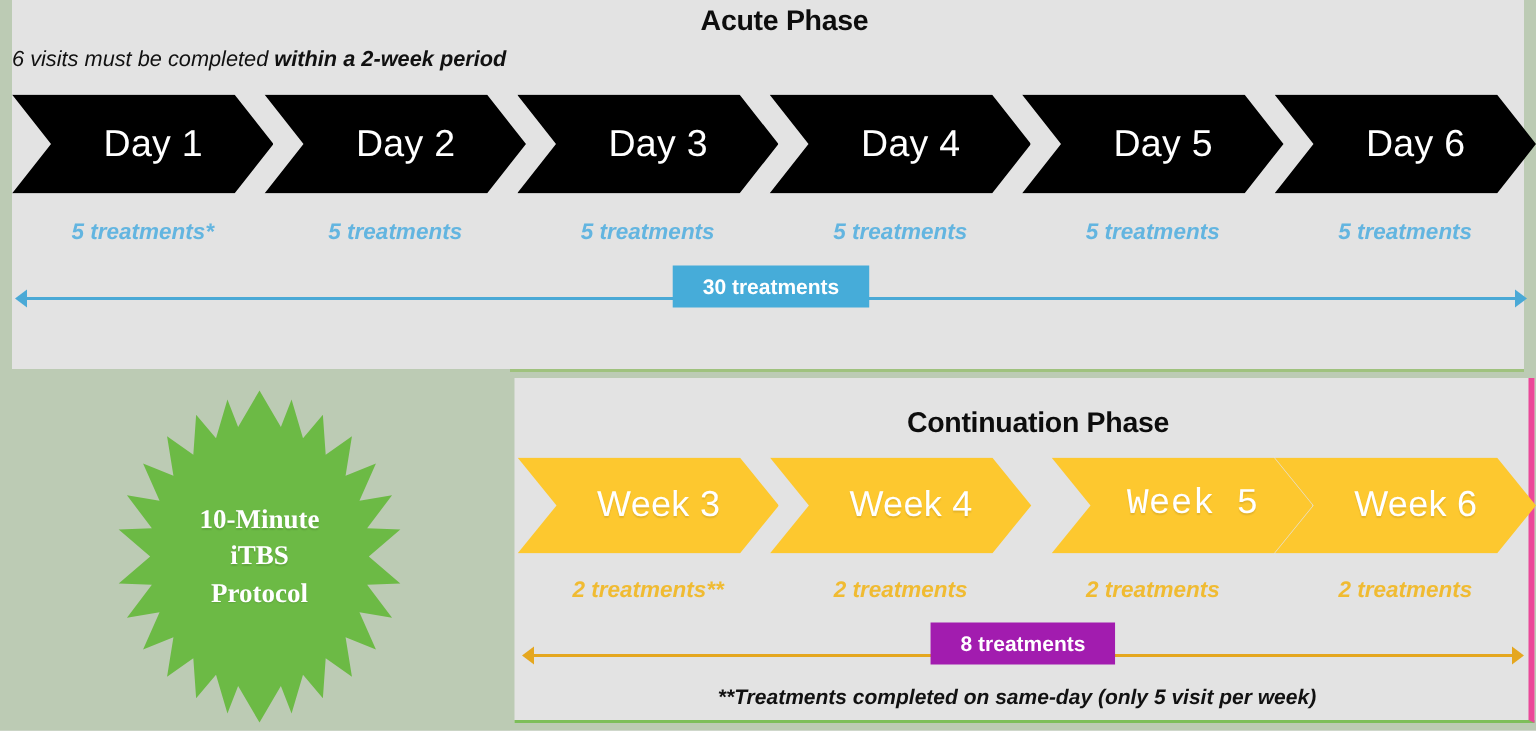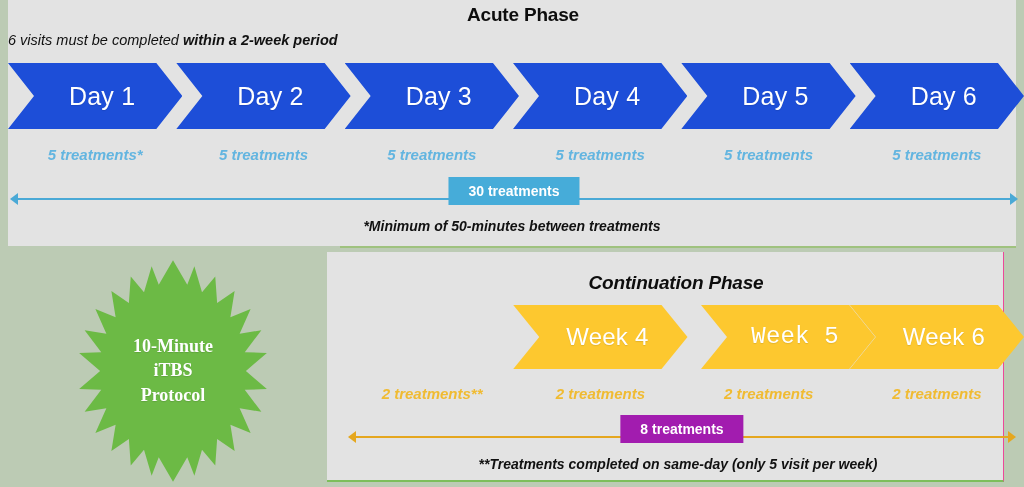--- a/index.html
+++ b/index.html
@@ -7,21 +7,21 @@
     width:1024px;height:487px;
     background:#bccbb4;
     font-family:"Liberation Sans", sans-serif;
     overflow:hidden;position:relative;
   }
   .stage{position:absolute;inset:0;}
 
   
   .panel{position:absolute;background:#e3e3e3;}
   #acute-panel{left:8px;top:0px;width:1008px;height:246px;border-bottom:2px solid #9fc27e;}
-  #cont-panel{left:327px;top:252px;width:676px;height:228px;border-bottom:2px solid #7dbe5a;border-right:1px solid #ec4899;font-style:italic;}
+  #cont-panel{left:343px;top:252px;width:676px;height:228px;border-bottom:2px solid #7dbe5a;border-right:4px solid #ec4899;}
   #green-band{position:absolute;left:0;top:246px;width:340px;height:241px;background:#bccbb4;}
 
   
   .phase-title{
     position:absolute;width:100%;text-align:center;
     font-weight:bold;color:#0d0d0d;letter-spacing:-0.2px;padding-left:11px;
   }
   #acute-title{top:4px;font-size:19px;}
   #cont-title{top:20px;font-size:19px;}
   #acute-sub{
@@ -35,21 +35,21 @@
   #blue-row{left:8px;top:63px;width:1016px;height:66px;}
   #yellow-row{left:345px;top:305px;width:679px;height:64px;}
 
   .chev{
     position:absolute;top:0;height:100%;
     display:flex;align-items:center;justify-content:center;
     color:#ffffff;
     -webkit-clip-path:polygon(0 0, calc(100% - 26px) 0, 100% 50%, calc(100% - 26px) 100%, 0 100%, 26px 50%);
     clip-path:polygon(0 0, calc(100% - 26px) 0, 100% 50%, calc(100% - 26px) 100%, 0 100%, 26px 50%);
   }
-  .chev.blue{background:#1d4ed8;}
+  .chev.blue{background:#000000;}
   .chev.yellow{background:#fdc82f;}
   .chev-label{
     font-size:25px;font-weight:400;line-height:1;
     padding-left:14px;letter-spacing:0.2px;
     text-shadow:0 1px 1px rgba(0,0,0,.10);
   }
   #yellow-row .chev-label{font-size:24px;}
 
   
   .sub-row{position:absolute;height:22px;}
@@ -110,21 +110,20 @@
 </head>
 <body>
 
 <div class="stage">
 
   <div class="panel" id="acute-panel">
     <div class="phase-title" id="acute-title">Acute Phase</div>
     <div id="acute-sub">
       <span>6 visits must be completed </span><b>within a 2-week period</b>
     </div>
-    <div class="footnote" id="acute-foot">*Minimum of 50-minutes between treatments</div>
   </div>
 
   <div class="chev-row" id="blue-row">
       <div class="chev blue" style="left: 0px; width: 174.333px;">
         <span class="chev-label">Day 1</span>
       </div>
       <div class="chev blue" style="left: 168.333px; width: 174.333px;">
         <span class="chev-label">Day 2</span>
       </div>
       <div class="chev blue" style="left: 336.667px; width: 174.333px;">
@@ -167,20 +166,23 @@
       <span>iTBS</span>
       <span>Protocol</span>
     </div>
   </div>
 
   <div class="panel" id="cont-panel">
     <div class="phase-title" id="cont-title">Continuation Phase</div>
   </div>
 
   <div class="chev-row" id="yellow-row">
+      <div class="chev yellow" style="left: 0px; width: 174.25px;">
+        <span class="chev-label">Week 3</span>
+      </div>
       <div class="chev yellow" style="left: 168.25px; width: 174.25px;">
         <span class="chev-label">Week 4</span>
       </div>
       <div class="chev yellow" style="left: 356px; width: 174.25px; font-family: Liberation Mono, monospace;">
         <span class="chev-label">Week 5</span>
       </div>
       <div class="chev yellow" style="left: 504.75px; width: 174.25px;">
         <span class="chev-label">Week 6</span>
       </div>
     </div>

